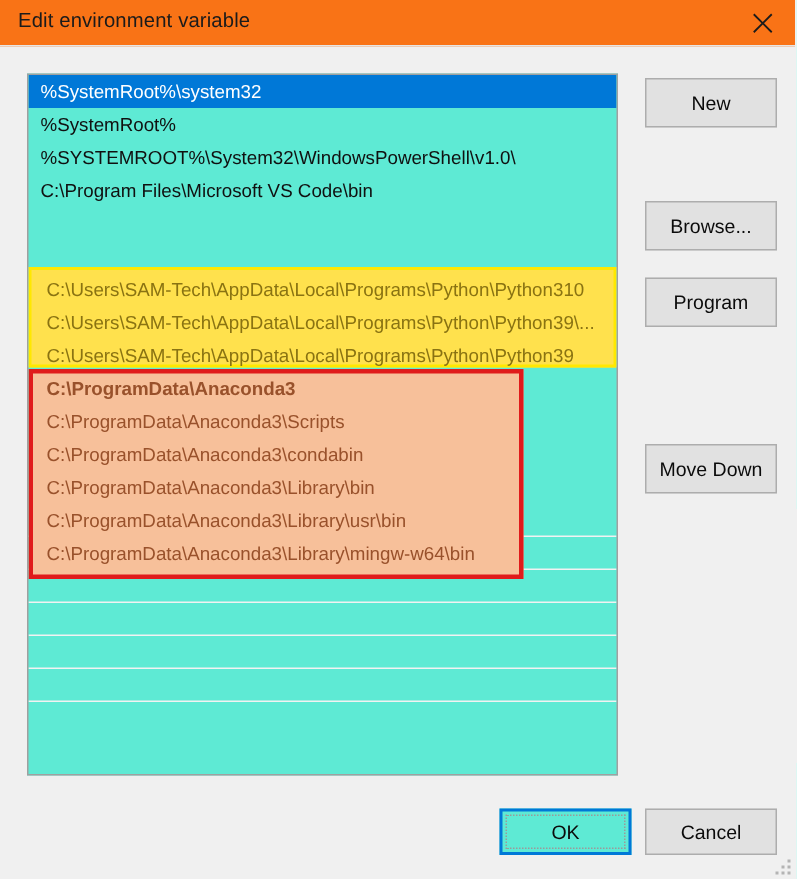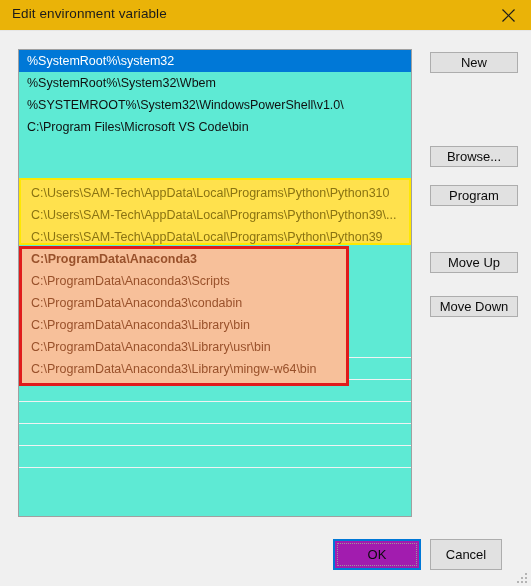--- a/index.html
+++ b/index.html
@@ -19,25 +19,24 @@
     width: 531px;
     height: 586px;
     background: #f0f0f0;
     overflow: hidden;
   }
 
   
   #titlebar {
     position: absolute;
     left: 0; top: 0;
-    width: 492px;
+    width: 530px;
     height: 30px;
-    background: #eab308;
+    background: #f97316;
     border-bottom: 1px solid #e6e6e6;
-    padding-left: 39px;
   }
   #title-text {
     position: absolute;
     left: 12px;
     top: 6px;
     font-size: 13.5px;
     color: #1b1b1b;
     letter-spacing: 0.1px;
     white-space: nowrap;
   }
@@ -133,42 +132,42 @@
     font-size: 13px;
     color: #0b0b0b;
     display: flex;
     align-items: center;
     justify-content: center;
     padding: 0;
   }
   .side-btn {
     left: 430px;
     width: 88px;
-    height: 21px;
+    height: 33px;
   }
 
   
   #ok-button {
     left: 333px;
     top: 539px;
     width: 88px;
     height: 31px;
     border: 2px solid #0078d7;
-    background: #a21caf;
+    background: #5eead4;
   }
   #ok-inner {
     position: absolute;
     left: 2px; top: 2px; right: 2px; bottom: 2px;
     border: 1px dotted #9a9a9a;
     pointer-events: none;
   }
   #cancel-button {
     left: 430px;
     top: 539px;
-    width: 72px;
+    width: 88px;
     height: 31px;
   }
 
   
   #resize-grip {
     position: absolute;
     right: 3px;
     bottom: 2px;
     width: 12px;
     height: 12px;
@@ -191,21 +190,21 @@
       <svg width="15" height="15" viewBox="0 0 15 15" aria-hidden="true">
         <line x1="1.5" y1="1.5" x2="13.5" y2="13.5" stroke="#1b1b1b" stroke-width="1.2"></line>
         <line x1="13.5" y1="1.5" x2="1.5" y2="13.5" stroke="#1b1b1b" stroke-width="1.2"></line>
       </svg>
     </div>
   </div>
 
   <div id="listbox">
     <div id="rows">
         <div class="row selected">%SystemRoot%\system32</div>
-        <div class="row">%SystemRoot%\System32\Wbem</div>
+        <div class="row">%SystemRoot%</div>
         <div class="row">%SYSTEMROOT%\System32\WindowsPowerShell\v1.0\</div>
         <div class="row">C:\Program Files\Microsoft VS Code\bin</div>
         <div class="row"></div>
         <div class="row"></div>
         <div class="row"></div>
         <div class="row"></div>
         <div class="row"></div>
         <div class="row"></div>
         <div class="row"></div>
         <div class="row"></div>
@@ -229,23 +228,22 @@
           <div class="ann-text an" style="top: 220px; line-height: 22px;">C:\ProgramData\Anaconda3\Scripts</div>
           <div class="ann-text an" style="top: 242px; line-height: 22px;">C:\ProgramData\Anaconda3\condabin</div>
           <div class="ann-text an" style="top: 264px; line-height: 22px;">C:\ProgramData\Anaconda3\Library\bin</div>
           <div class="ann-text an" style="top: 286px; line-height: 22px;">C:\ProgramData\Anaconda3\Library\usr\bin</div>
           <div class="ann-text an" style="top: 308px; line-height: 22px; text-align: center;">C:\ProgramData\Anaconda3\Library\mingw-w64\bin</div>
         </div>
     </div>
   </div>
 
   <button class="btn side-btn" style="top:52px">New</button>
-  <button class="btn side-btn" style="top:146px">Browse...</button>
+  <button class="btn side-btn" style="top:134px">Browse...</button>
   <button class="btn side-btn" style="top:185px">Program</button>
-  <button class="btn side-btn" style="top:252px">Move Up</button>
   <button class="btn side-btn" style="top:296px">Move Down</button>
 
   <button class="btn" id="ok-button" style="border-color: rgb(0, 120, 215);">
     <span>OK</span>
     <span id="ok-inner"></span>
   </button>
   <button class="btn" id="cancel-button">Cancel</button>
 
   <div id="resize-grip">
     <i style="left:9px; top:9px;"></i>

